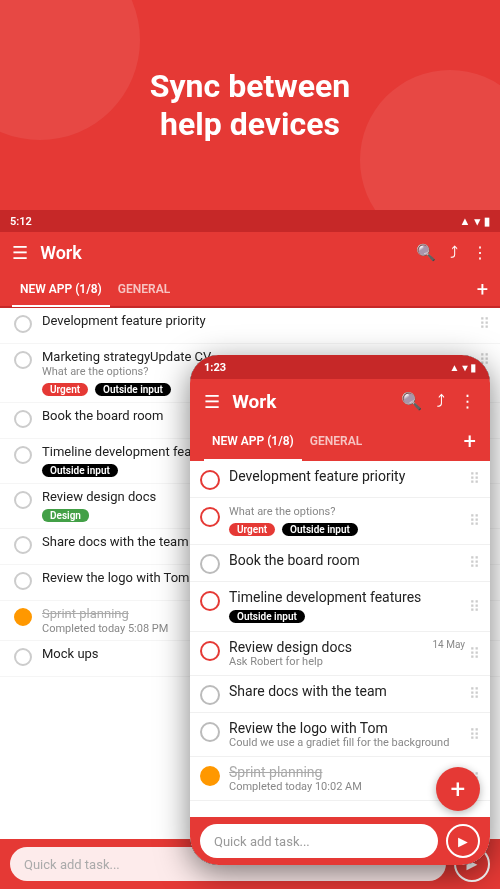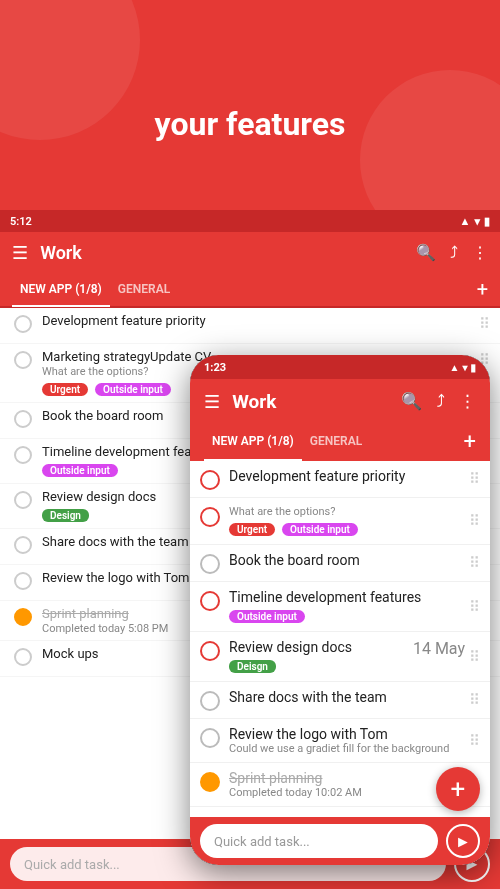--- a/index.html
+++ b/index.html
@@ -101,21 +101,21 @@
       display: inline-block;
       border-radius: 12px;
       padding: 1px 8px;
       font-size: 10px;
       font-weight: 600;
       color: white;
       margin-top: 2px;
       margin-right: 3px;
     }
     .chip-urgent { background: #e53935; }
-    .chip-outside { background: #d946ef; }
+    .chip-outside { background: #000000; }
     .chip-design { background: #43a047; border-radius: 6px; }
 
     
     .phone-frame {
       position: absolute;
       right: 10px;
       top: 355px;
       width: 300px;
       height: 510px;
       background: #111;
@@ -203,21 +203,21 @@
       border: 2px solid #bbb;
       margin-right: 9px;
       margin-top: 2px;
       flex-shrink: 0;
     }
     .phone-item .circle.orange { border-color: #ff9800; background: #ff9800; }
     .phone-item .circle.red { border-color: #e53935; }
     .phone-item .item-content { flex: 1; min-width: 0; }
     .phone-item .item-title { font-size: 14px; color: #222; font-weight: 400; }
     .phone-item .item-sub { font-size: 11px; color: #888; }
-    .phone-item .item-date { font-size: 16px; color: #888; margin-left: auto; white-space: nowrap; }
+    .phone-item .item-date { font-size: 10px; color: #888; margin-left: auto; white-space: nowrap; }
     .phone-item .drag-handle { color: #ccc; font-size: 15px; margin-left: 4px; align-self: center; }
 
     .quick-add-bar {
       background: #e53935;
       height: 48px;
       display: flex;
       align-items: center;
       padding: 0 10px;
     }
     .quick-add-input {
@@ -333,22 +333,22 @@
       border: 2px solid white;
     }
   </style>
 </head>
 <body>
 
 <div class="hero">
   <div class="hero-circle-tl"></div>
   <div class="hero-circle-br"></div>
   <div class="hero-text">
-    <br>
-    <span>your features</span>
+    <span>Sync between</span><br>
+    <span>help devices</span>
   </div>
 </div>
 
 <div class="main-container">
 
   <div class="tablet-status-bar">
     <span class="time">5:12</span>
     <div class="icons">
       <span>▲</span>
       <span>▾</span>
@@ -543,23 +543,21 @@
             <span class="chip chip-outside">Outside input</span>
           </div>
         </div>
         <div class="drag-handle">⠿</div>
       </div>
 
       <div class="phone-item">
         <div class="circle" style="border-color:#e53935;"></div>
         <div class="item-content">
           <div class="item-title">Review design docs</div>
-          <div>
-            <span class="chip chip-design">Deisgn</span>
-          </div>
+          <div class="item-sub">Ask Robert for help</div>
         </div>
         <span class="item-date">14 May</span>
         <div class="drag-handle">⠿</div>
       </div>
 
       <div class="phone-item">
         <div class="circle"></div>
         <div class="item-content">
           <div class="item-title">Share docs with the team</div>
         </div>

